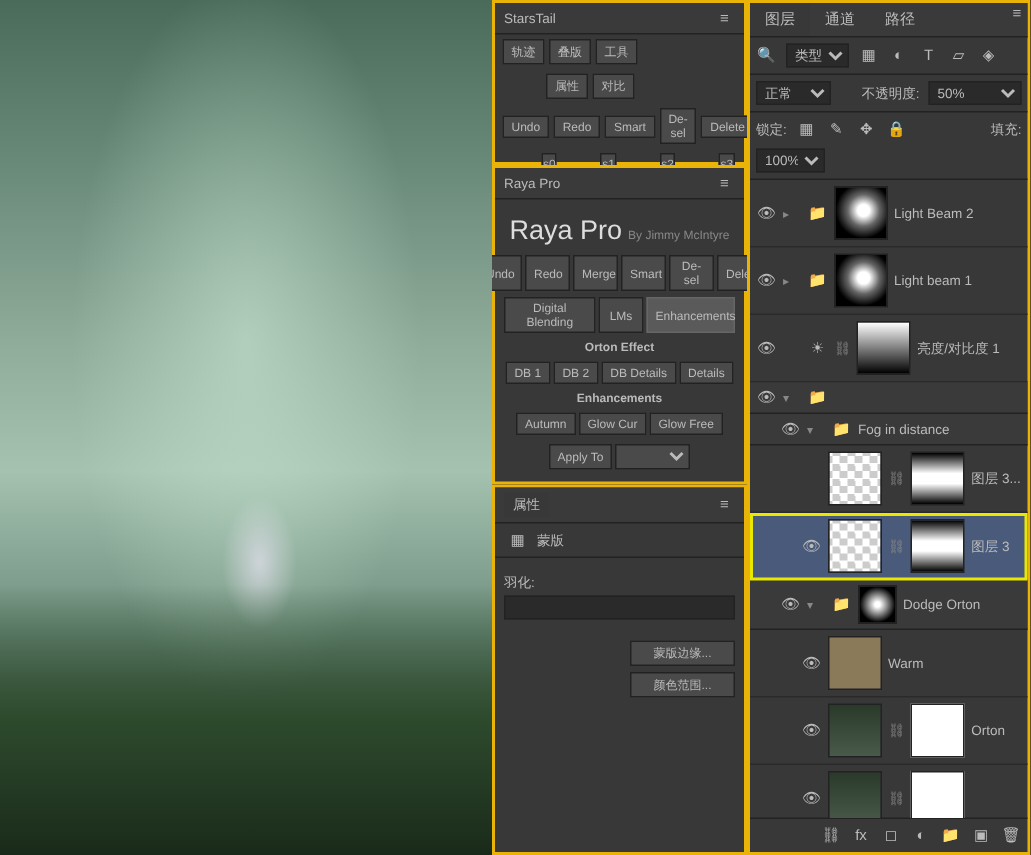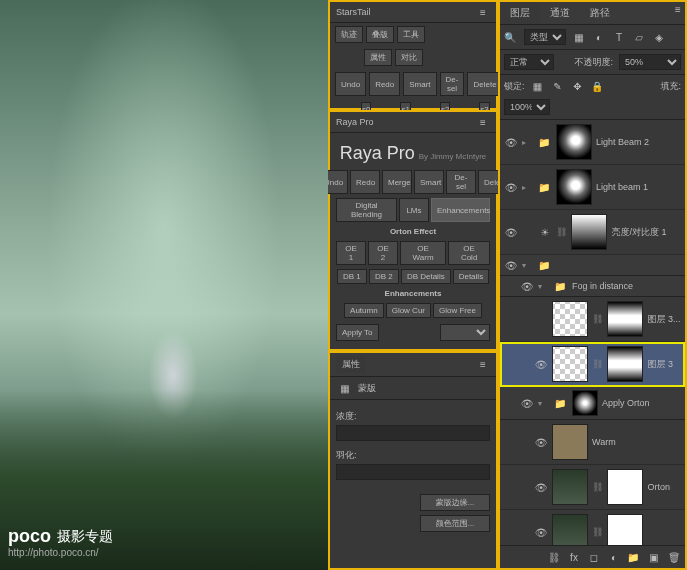--- a/index.html
+++ b/index.html
@@ -16,21 +16,21 @@
 .middle-panel { width: 170px; display: flex; flex-direction: column; }
 .right-panel { flex: 1; display: flex; flex-direction: column; background: #383838; }
 
 .panel-section { background: #383838; border: 2px solid #eab308; font-size: 9px; color: #bbb; }
 .panel-header { background: #3a3a3a; padding: 3px 6px; font-size: 9px; display: flex; justify-content: space-between; align-items: center; border-bottom: 1px solid #222; }
 .panel-tabs { display: flex; gap: 2px; }
 .panel-tab { padding: 2px 6px; background: #444; font-size: 9px; cursor: pointer; }
 .panel-tab.active { background: #383838; }
 
 .starstail { height: 110px; }
-.starstail-row { display: flex; gap: 3px; padding: 3px 5px; }
+.starstail-row { display: flex; gap: 3px; padding: 3px 5px; align-items: center; }
 .st-btn { background: #4a4a4a; border: 1px solid #222; color: #bbb; font-size: 8px; padding: 2px 5px; cursor: pointer; }
 .st-btn-sm { width: 18px; height: 15px; padding: 0; text-align: center; font-size: 8px; margin-left: 26px; }
 
 .raya-panel { padding: 6px; }
 .raya-title { font-size: 18px; font-family: Georgia, serif; color: #ddd; text-align: center; padding: 4px 0; }
 .raya-title small { font-size: 8px; font-family: Arial; color: #888; margin-left: 4px; }
 .raya-row { display: flex; gap: 2px; justify-content: center; padding: 2px 0; }
 .raya-btn { background: #4a4a4a; border: 1px solid #222; color: #bbb; font-size: 8px; padding: 2px 5px; cursor: pointer; min-width: 30px; text-align: center; }
 .raya-btn.active { background: #5a5a5a; border-color: #666; }
 .raya-label { text-align: center; font-size: 8px; color: #bbb; padding: 3px 0; font-weight: bold; }
@@ -65,27 +65,20 @@
 .layer-group-hdr { display: flex; align-items: center; padding: 3px 4px; gap: 4px; background: #3a3a3a; border-bottom: 1px solid #222; }
 .ico { width: 14px; height: 14px; font-size: 10px; color: #bbb; display: inline-flex; align-items: center; justify-content: center; }
 .layers-footer { display: flex; justify-content: flex-end; gap: 6px; padding: 4px; border-top: 1px solid #222; font-size: 10px; color: #888; }
 .link-ico { font-size: 9px; color: #888; }
 </style>
 </head>
 <body>
 
 <div class="image-panel">
   <div class="figure"></div>
-  <div class="watermark">
-    <div class="watermark-title">
-      <span>poco</span>
-      <span style="font-weight:normal;font-size:14px">摄影专题</span>
-    </div>
-    <div class="watermark-url">http://photo.poco.cn/</div>
-  </div>
 </div>
 
 <div class="panels">
   <div class="middle-panel">
 
     <div class="panel-section starstail">
       <div class="panel-header">
         <span>StarsTail</span>
         <span class="ico">≡</span>
       </div>
@@ -135,60 +128,50 @@
           <button class="raya-btn">De-sel</button>
           <button class="raya-btn">Delete</button>
         </div>
         <div class="raya-row">
           <button class="raya-btn">Digital Blending</button>
           <button class="raya-btn">LMs</button>
           <button class="raya-btn active">Enhancements</button>
         </div>
         <div class="raya-label">Orton Effect</div>
         <div class="raya-row">
-          <button class="raya-btn">OE 1</button>
-          <button class="raya-btn">OE 2</button>
-          <button class="raya-btn">OE Warm</button>
-          <button class="raya-btn">OE Cold</button>
-        </div>
-        <div class="raya-row">
           <button class="raya-btn">DB 1</button>
           <button class="raya-btn">DB 2</button>
           <button class="raya-btn">DB Details</button>
           <button class="raya-btn">Details</button>
         </div>
         <div class="raya-label">Enhancements</div>
         <div class="raya-row">
           <button class="raya-btn">Autumn</button>
           <button class="raya-btn">Glow Cur</button>
           <button class="raya-btn">Glow Free</button>
         </div>
-        <div class="raya-row" style="justify-content:space-between;padding-top:4px">
+        <div class="raya-row" style="justify-content:center;padding-top:4px">
           <button class="raya-btn">Apply To</button>
           <select class="raya-btn" style="width:50px"></select>
         </div>
       </div>
     </div>
 
     <div class="panel-section properties-panel">
       <div class="panel-header">
         <div class="panel-tabs">
           <span class="panel-tab active">属性</span>
         </div>
         <span class="ico">≡</span>
       </div>
       <div style="padding:4px 8px;display:flex;align-items:center;gap:6px;border-bottom:1px solid #222">
         <span class="ico">▦</span>
         <span>蒙版</span>
       </div>
       <div class="prop-body">
-        <div class="prop-row">
-          <span>浓度:</span>
-          <input class="prop-input" style="margin-top: 2px;">
-        </div>
         <div class="prop-row">
           <span>羽化:</span>
           <input class="prop-input" style="margin-top: 2px;">
         </div>
         <div style="text-align:right;padding-top:10px;display:flex;flex-direction:column;gap:4px;align-items:flex-end">
           <button class="raya-btn" style="width:70px">蒙版边缘...</button>
           <button class="raya-btn" style="width:70px">颜色范围...</button>
 
         </div>
       </div>
@@ -281,21 +264,21 @@
           <span class="link-ico">⛓</span>
           <div class="layer-thumb mask2"></div>
           <span class="layer-name">图层 3</span>
         </div>
 
         <div class="layer-group-hdr" style="padding-left:20px">
           <span class="layer-vis">👁</span>
           <span class="layer-arrow">▾</span>
           <span class="ico">📁</span>
           <div class="layer-thumb mask1" style="width:26px;height:26px"></div>
-          <span class="layer-name">Apply Orton</span>
+          <span class="layer-name">Dodge Orton</span>
         </div>
         <div class="layer-item" style="padding-left:34px">
           <span class="layer-vis">👁</span>
           <div class="layer-thumb" style="background:#8a7a5a"></div>
           <span class="layer-name">Warm</span>
         </div>
         <div class="layer-item" style="padding-left:34px">
           <span class="layer-vis">👁</span>
           <div class="layer-thumb green"></div>
           <span class="link-ico">⛓</span>

